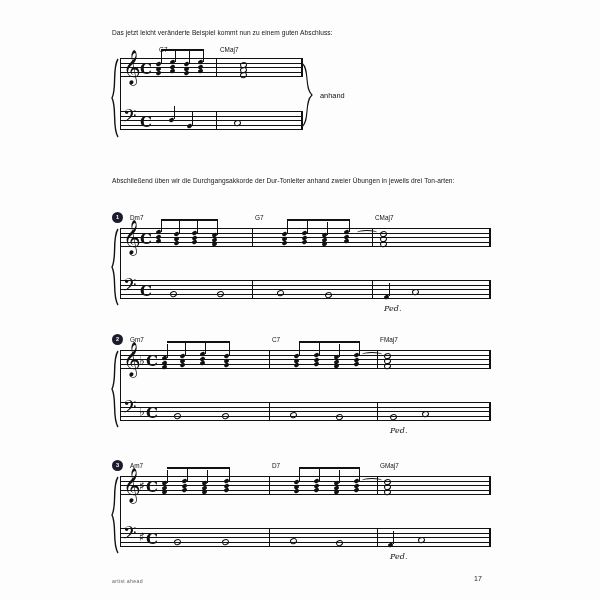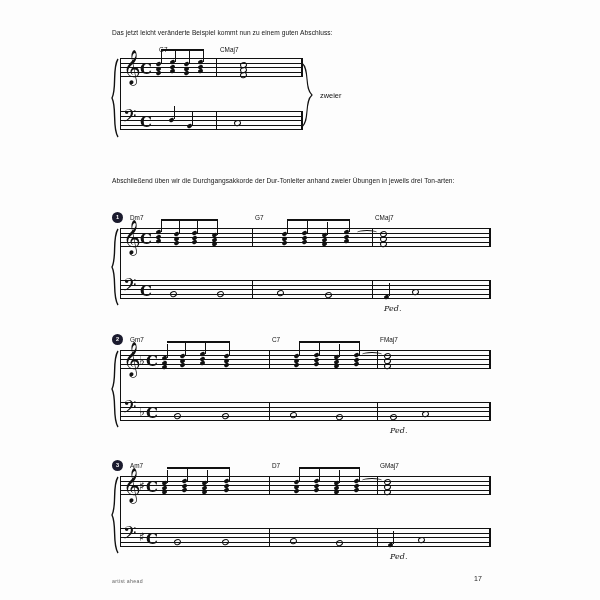--- a/index.html
+++ b/index.html
@@ -257,21 +257,21 @@
     <div class="nh" style="left:75px; top:66px;"></div>
     <div class="stem" style="left:80px; top:54px; height:13px;"></div>
     <div class="nh open" style="left:122px; top:62px;"></div>
   </div>
 
   <div class="bigbrace" style="left:300px; top:62px;">
     <svg width="14" height="66" viewBox="0 0 14 66">
       <path d="M2 1 C10 8, 4 26, 12 33 C4 40, 10 58, 2 65" fill="none" stroke="#111" stroke-width="1.1"></path>
     </svg>
   </div>
-  <div class="annot" style="left:320px; top:91px;">zweier</div>
+  <div class="annot" style="left:320px; top:91px;">anhand</div>
 
   <div class="para" id="exercise-paragraph">Abschließend üben wir die Durchgangsakkorde der Dur-Tonleiter anhand zweier Übungen in jeweils drei Ton-arten:</div>
 
   <div class="ex-badge" style="left:112px; top:212px;">1</div>
   <div class="system" style="left:112px; top:228px; width:378px; height:80px;">
     <div class="chordsym" style="left:18px; top:-14px;">Dm7</div>
     <div class="chordsym" style="left:143px; top:-14px;">G7</div>
     <div class="chordsym" style="left:263px; top:-14px;">CMaj7</div>
 
     <div class="brace" style="left:-2px; top:0px;">

